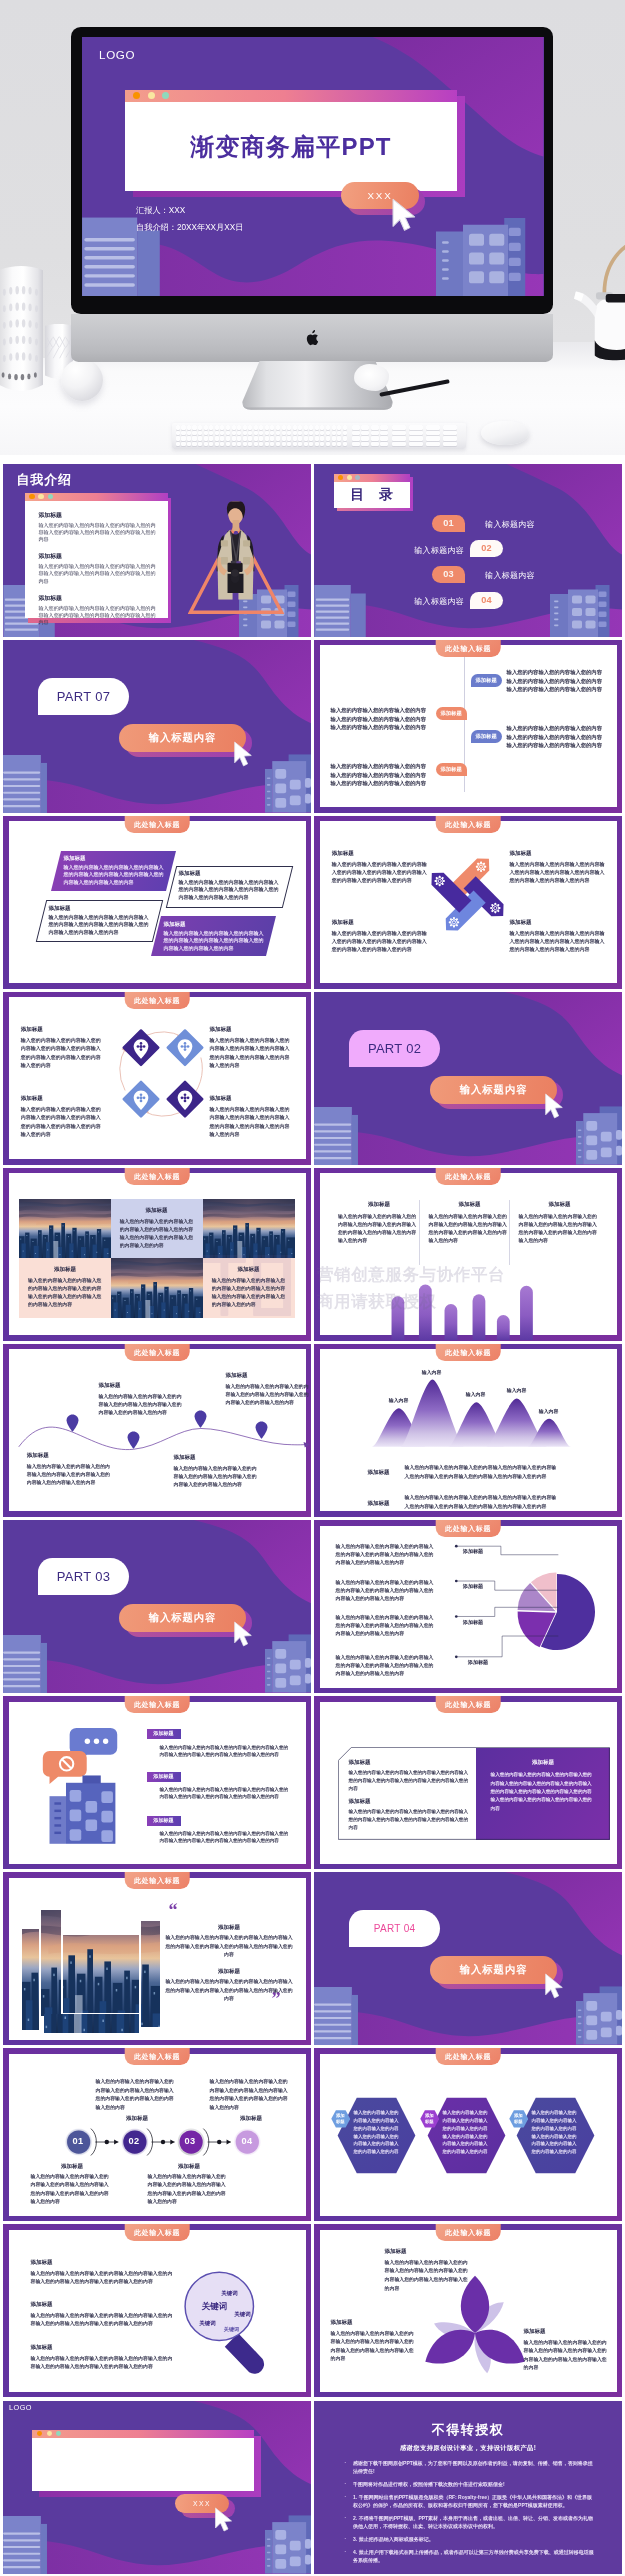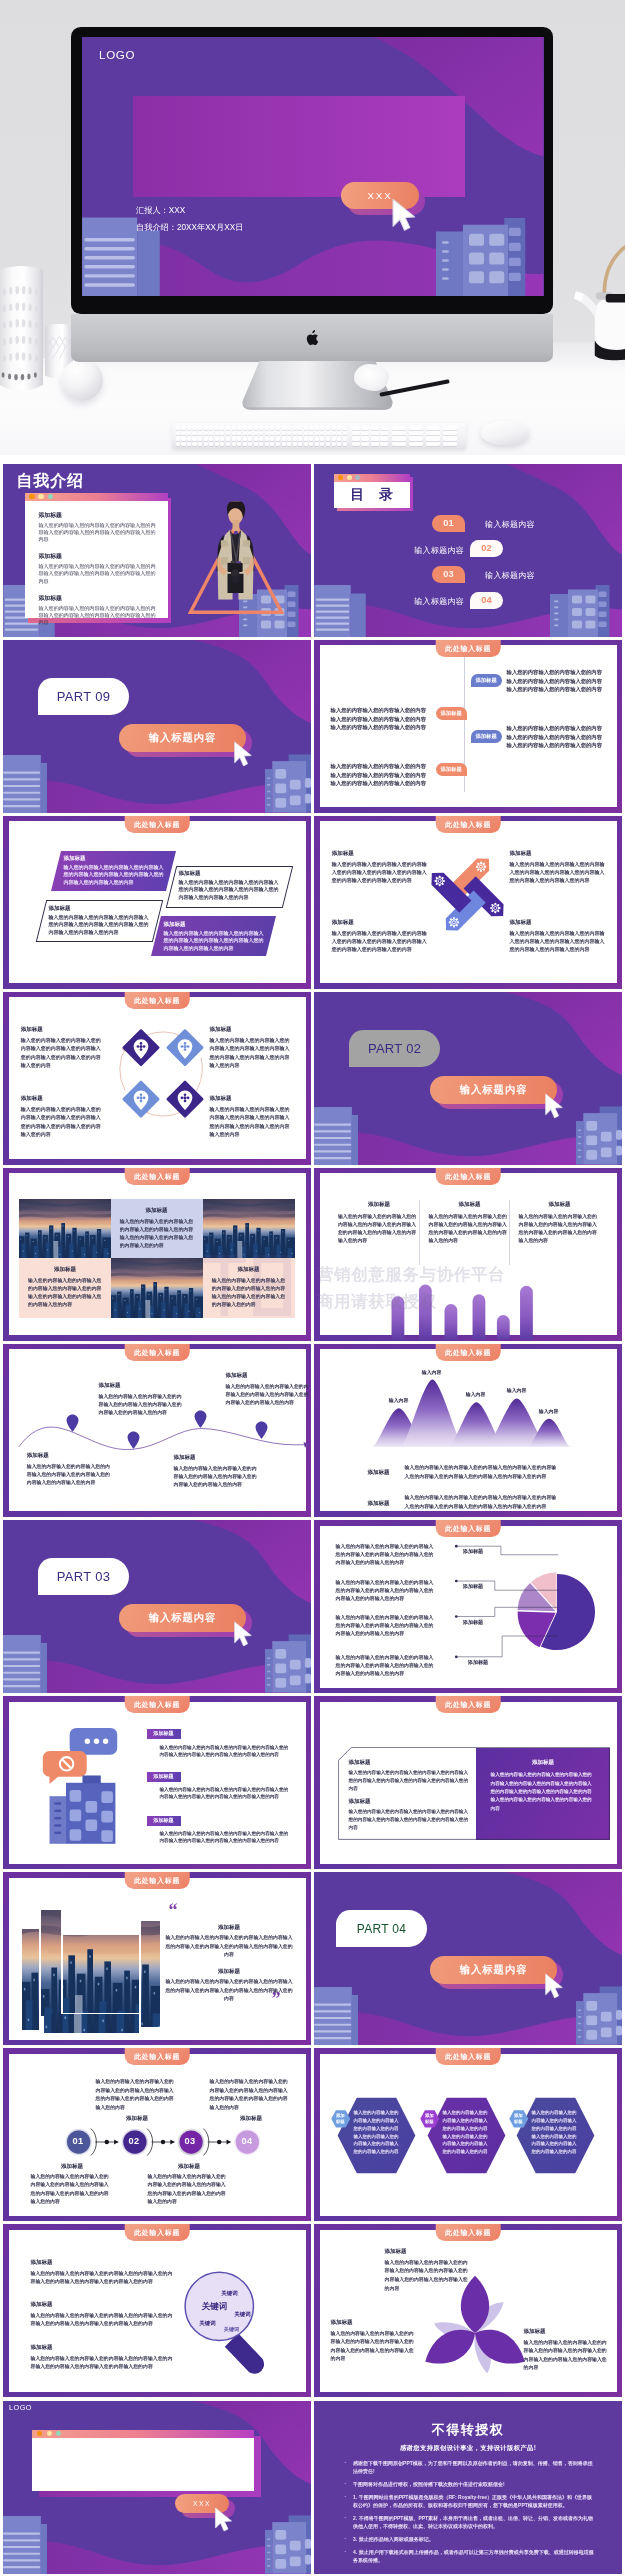--- a/index.html
+++ b/index.html
@@ -213,20 +213,28 @@
     </g>
     <g fill="#8b93d4">
       <rect x="104" y="33" width="16" height="11" rx="2.5"></rect>
                 <rect x="104" y="53" width="16" height="11" rx="2.5"></rect>
       <rect x="104" y="73" width="16" height="11" rx="2.5"></rect>
                 <rect x="104" y="93" width="16" height="11" rx="2.5"></rect>
     </g>
   </svg>
   <div style="position:absolute;left:17px;top:11px;color:#fff;font-size:11.6px;letter-spacing:0.7px">LOGO</div>
   <div style="position:absolute;left:51px;top:59px;width:332px;height:101px;background:linear-gradient(90deg,#8b2fa6,#ab3cbf)"></div>
+  <div style="position:absolute;left:43px;top:53px;width:332px;height:101px;background:#fff">
+    <div style="position:absolute;left:0;top:0;width:332px;height:11.6px;background:linear-gradient(90deg,#f39e8c,#ee7f91 48%,#b73fc3)">
+      <span style="position:absolute;left:8px;top:2.1px;width:7px;height:7px;border-radius:50%;background:#f99200"></span>
+      <span style="position:absolute;left:22.6px;top:2.1px;width:7px;height:7px;border-radius:50%;background:#f9e7a0"></span>
+      <span style="position:absolute;left:37px;top:2.1px;width:7px;height:7px;border-radius:50%;background:#8fd9bc"></span>
+    </div>
+    <div style="position:absolute;left:0;top:11.6px;width:332px;height:90px;display:flex;align-items:center;justify-content:center;color:#4b2e9e;font-size:24px;font-weight:bold;letter-spacing:1.2px">渐变商务扁平PPT</div>
+  </div>
   <div style="position:absolute;left:265px;top:151px;width:78px;height:27px;border-radius:13.4px;background:linear-gradient(90deg,#b4529a,#9b3fb0)"></div>
   <div style="position:absolute;left:259px;top:145px;width:78px;height:27px;border-radius:13.4px;background:linear-gradient(100deg,#f2a080,#ea7f61);display:flex;align-items:center;justify-content:center;color:#fff;font-size:9.8px;letter-spacing:1.8px">XXX</div>
   <svg viewBox="0 0 40 52" width="27" height="35" style="position:absolute;left:309px;top:161px">
     <path d="M3 2 L3 42 L13 32 L20 48 L28 44 L21 29 L35 28 Z" fill="#fff" stroke="#dcdce6" stroke-width="1.6" stroke-linejoin="round"></path>
   </svg>
   <div style="position:absolute;left:54px;top:166px;color:#fff;font-size:8.2px;line-height:2">
     <div><span>汇报人：</span><span>XXX</span></div>
     <div><span>自我介绍：</span><span>20XX年XX月XX日</span></div>
   </div>
 </div>
@@ -471,21 +479,21 @@
                 <rect x="78" y="91" width="20" height="16" rx="3.5"></rect>
     </g>
     <g fill="#8b93d4">
       <rect x="104" y="33" width="16" height="11" rx="2.5"></rect>
                 <rect x="104" y="53" width="16" height="11" rx="2.5"></rect>
       <rect x="104" y="73" width="16" height="11" rx="2.5"></rect>
                 <rect x="104" y="93" width="16" height="11" rx="2.5"></rect>
     </g>
   </svg>
 </div>
-<div style="position:absolute;left:13.4px;top:7.3px;color:#fff;font-size:16px;font-weight:bold;letter-spacing:0.9px">自我介绍</div>
+<div style="position:absolute;left:13.4px;top:7.3px;color:#fff;font-size:13px;font-weight:bold;letter-spacing:0.9px">自我介绍</div>
 <div style="position:absolute;left:25px;top:34px;width:143px;height:125px;background:linear-gradient(90deg,#e0688b,#b23ec0)"></div>
 <div style="position:absolute;left:22px;top:29px;width:143px;height:8px;background:linear-gradient(90deg,#f5a58c,#ed7f93 50%,#b03fc3)">
     <span style="position:absolute;left:4.3px;top:1.3px;width:5.4px;height:5.4px;border-radius:50%;background:#f99200"></span>
     <span style="position:absolute;left:13.4px;top:1.3px;width:5.4px;height:5.4px;border-radius:50%;background:#f9e7a0"></span>
     <span style="position:absolute;left:22.6px;top:1.3px;width:5.4px;height:5.4px;border-radius:50%;background:#8fd9bc"></span>
 </div>
 <div style="position:absolute;left:22px;top:37px;width:143px;height:117px;background:#fff">
   <div style="position:absolute;left:13.4px;top:10.4px;right:8.5px">
 <div style="margin-bottom:8.5px">
       <div style="font-size:5.9px;font-weight:bold;color:#23233f;margin-bottom:1.8px">添加标题</div>
@@ -657,21 +665,21 @@
       <rect x="17" y="24" width="18" height="16" rx="3.4"></rect>
       <rect x="17" y="48" width="18" height="16" rx="3.4"></rect>
                 <rect x="41" y="42" width="18" height="16" rx="3.4"></rect>
       <rect x="17" y="72" width="18" height="16" rx="3.4"></rect>
                 <rect x="41" y="68" width="18" height="16" rx="3.4"></rect>
       <rect x="66" y="39" width="10" height="16" rx="3.4"></rect>
                 <rect x="66" y="65" width="10" height="16" rx="3.4"></rect>
     </g>
   </svg>
 </div>
-          <div style="position:absolute;left:35px;top:38px;width:91px;height:37px;background:#fff;border-radius:14.7px 19px 19px 0;display:flex;align-items:center;justify-content:center;color:#3c2a80;font-size:13px;letter-spacing:0.3px">PART 09</div>
+          <div style="position:absolute;left:35px;top:38px;width:91px;height:37px;background:#fff;border-radius:14.7px 19px 19px 0;display:flex;align-items:center;justify-content:center;color:#3c2a80;font-size:13px;letter-spacing:0.3px">PART 07</div>
           <div style="position:absolute;left:122px;top:89px;width:127px;height:28px;border-radius:14px;background:linear-gradient(90deg,#b4529a,#9b3fb0)"></div>
           <div style="position:absolute;left:116px;top:84px;width:127px;height:28px;border-radius:14px;background:linear-gradient(100deg,#f09a79,#ea7f61);display:flex;align-items:center;justify-content:center;color:#fff;font-size:10.4px;font-weight:bold;letter-spacing:0.9px">输入标题内容</div>
           <svg viewBox="0 0 40 52" width="21" height="27" style="position:absolute;left:230px;top:101px;z-index:9">
             <path d="M3 2 L3 42 L13 32 L20 48 L28 44 L21 29 L35 28 Z" fill="#fff" stroke="#e2e2ea" stroke-width="1.5" stroke-linejoin="round"></path>
           </svg>
         </div>
 <div class="slide">
           <div class="cardslide">
             <div class="inner">
               <div style="position:absolute;left:144px;top:11px;width:0.6px;height:136px;background:#cfcfe0"></div>
@@ -928,21 +936,21 @@
       <rect x="17" y="24" width="18" height="16" rx="3.4"></rect>
       <rect x="17" y="48" width="18" height="16" rx="3.4"></rect>
                 <rect x="41" y="42" width="18" height="16" rx="3.4"></rect>
       <rect x="17" y="72" width="18" height="16" rx="3.4"></rect>
                 <rect x="41" y="68" width="18" height="16" rx="3.4"></rect>
       <rect x="66" y="39" width="10" height="16" rx="3.4"></rect>
                 <rect x="66" y="65" width="10" height="16" rx="3.4"></rect>
     </g>
   </svg>
 </div>
-          <div style="position:absolute;left:35px;top:38px;width:91px;height:37px;background:#a3a3a3;border-radius:14.7px 19px 19px 0;display:flex;align-items:center;justify-content:center;color:#3c2a80;font-size:13px;letter-spacing:0.3px">PART 02</div>
+          <div style="position:absolute;left:35px;top:38px;width:91px;height:37px;background:#f0abfc;border-radius:14.7px 19px 19px 0;display:flex;align-items:center;justify-content:center;color:#3c2a80;font-size:13px;letter-spacing:0.3px">PART 02</div>
           <div style="position:absolute;left:122px;top:89px;width:127px;height:28px;border-radius:14px;background:linear-gradient(90deg,#b4529a,#9b3fb0)"></div>
           <div style="position:absolute;left:116px;top:84px;width:127px;height:28px;border-radius:14px;background:linear-gradient(100deg,#f09a79,#ea7f61);display:flex;align-items:center;justify-content:center;color:#fff;font-size:10.4px;font-weight:bold;letter-spacing:0.9px">输入标题内容</div>
           <svg viewBox="0 0 40 52" width="21" height="27" style="position:absolute;left:230px;top:101px;z-index:9">
             <path d="M3 2 L3 42 L13 32 L20 48 L28 44 L21 29 L35 28 Z" fill="#fff" stroke="#e2e2ea" stroke-width="1.5" stroke-linejoin="round"></path>
           </svg>
         </div>
 </div>
 <div class="row">
 <div class="slide">
           <div class="cardslide">
@@ -1972,21 +1980,21 @@
       <rect x="17" y="24" width="18" height="16" rx="3.4"></rect>
       <rect x="17" y="48" width="18" height="16" rx="3.4"></rect>
                 <rect x="41" y="42" width="18" height="16" rx="3.4"></rect>
       <rect x="17" y="72" width="18" height="16" rx="3.4"></rect>
                 <rect x="41" y="68" width="18" height="16" rx="3.4"></rect>
       <rect x="66" y="39" width="10" height="16" rx="3.4"></rect>
                 <rect x="66" y="65" width="10" height="16" rx="3.4"></rect>
     </g>
   </svg>
 </div>
-          <div style="position:absolute;left:22px;top:38px;width:91px;height:37px;background:#fff;border-radius:14.7px 19px 19px 0;display:flex;align-items:center;justify-content:center;color:#14532d;font-size:12px;letter-spacing:0.3px">PART 04</div>
+          <div style="position:absolute;left:35px;top:38px;width:91px;height:37px;background:#fff;border-radius:14.7px 19px 19px 0;display:flex;align-items:center;justify-content:center;color:#ec4899;font-size:10px;letter-spacing:0.3px">PART 04</div>
           <div style="position:absolute;left:122px;top:89px;width:127px;height:28px;border-radius:14px;background:linear-gradient(90deg,#b4529a,#9b3fb0)"></div>
           <div style="position:absolute;left:116px;top:84px;width:127px;height:28px;border-radius:14px;background:linear-gradient(100deg,#f09a79,#ea7f61);display:flex;align-items:center;justify-content:center;color:#fff;font-size:10.4px;font-weight:bold;letter-spacing:0.9px">输入标题内容</div>
           <svg viewBox="0 0 40 52" width="21" height="27" style="position:absolute;left:230px;top:101px;z-index:9">
             <path d="M3 2 L3 42 L13 32 L20 48 L28 44 L21 29 L35 28 Z" fill="#fff" stroke="#e2e2ea" stroke-width="1.5" stroke-linejoin="round"></path>
           </svg>
         </div>
 </div>
 <div class="row">
 <div class="slide">
           <div class="cardslide">

